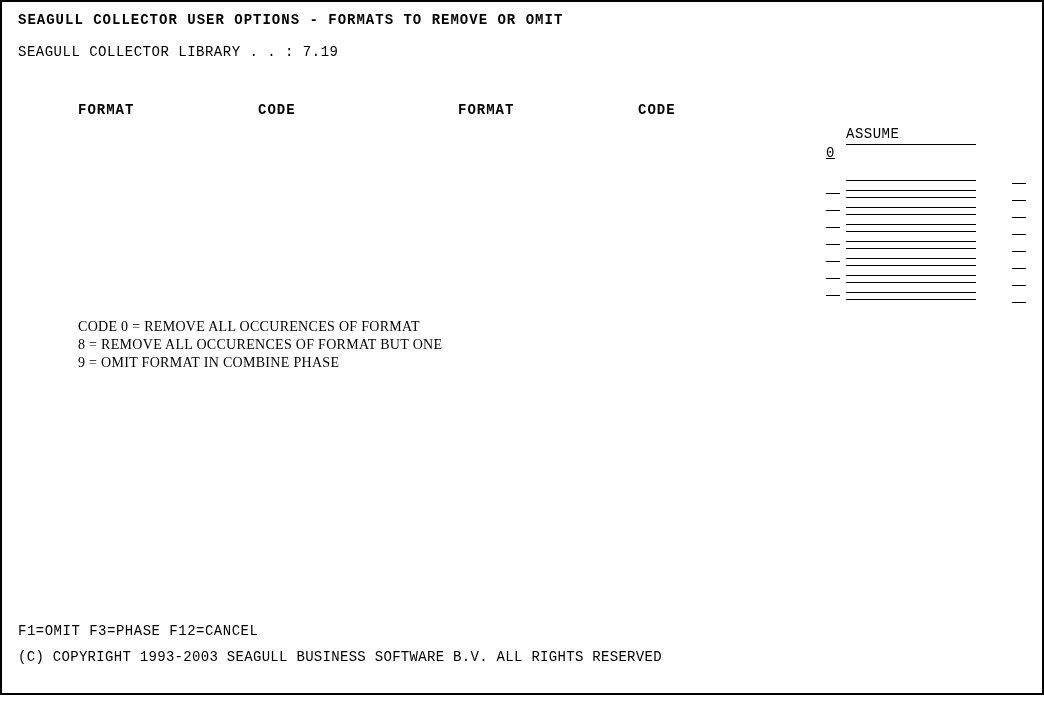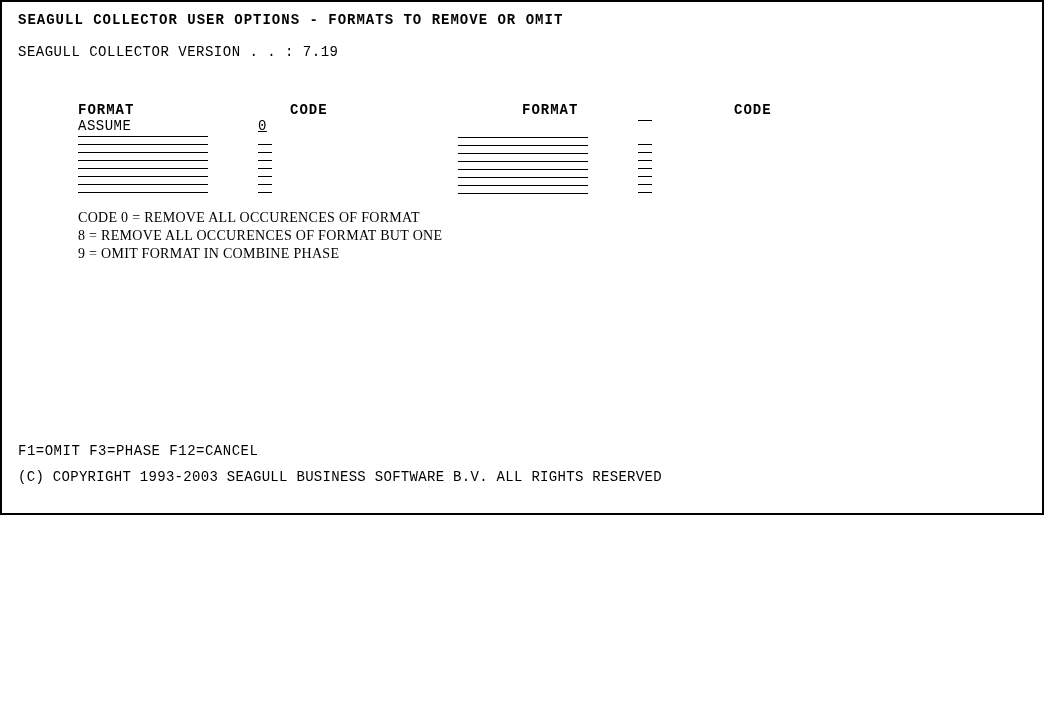--- a/index.html
+++ b/index.html
@@ -10,21 +10,21 @@
 
     body {
       background: #fff;
       font-family: 'Courier New', Courier, monospace;
       font-size: 14px;
       color: #000;
     }
 
     .screen {
       width: 1044px;
-      height: 515px;
+      height: 695px;
       background: #fff;
       border: 2px solid #000;
       padding: 10px 16px;
       position: relative;
       overflow: hidden;
     }
 
     .title-bar {
       font-weight: bold;
       margin-bottom: 16px;
@@ -35,23 +35,22 @@
       margin-bottom: 2px;
       letter-spacing: 0.5px;
     }
 
     .spacer {
       height: 20px;
     }
 
     .columns-header {
       display: flex;
-      margin-bottom: 0;
+      margin-bottom: 8px;
       padding-left: 60px;
-      gap: 32px;
     }
 
     .col-format-label {
       width: 180px;
       font-weight: bold;
       letter-spacing: 1px;
     }
 
     .col-code-label {
       width: 200px;
@@ -70,20 +69,22 @@
       letter-spacing: 1px;
     }
 
     .data-rows {
       padding-left: 60px;
     }
 
     .data-row {
       display: flex;
       margin-bottom: 4px;
+      align-items: flex-end;
+      flex-direction: column;
     }
 
     .field-format {
       width: 180px;
       display: flex;
       flex-direction: column;
     }
 
     .field-value {
       font-size: 14px;
@@ -165,21 +166,21 @@
     }
   </style>
 </head>
 <body>
 
 <div class="screen">
 
   <div class="title-bar">SEAGULL COLLECTOR    USER OPTIONS - FORMATS TO REMOVE OR OMIT</div>
 
   <div class="info-line">
-    <span>SEAGULL COLLECTOR VERSION . . :</span>
+    <span>SEAGULL COLLECTOR LIBRARY . . :</span>
     <span>7.19</span>
   </div>
 
   <div class="spacer"></div>
   <div class="spacer"></div>
 
   <div class="columns-header">
     <div class="col-format-label">FORMAT</div>
     <div class="col-code-label">CODE</div>
     <div class="col-format-label2">FORMAT</div>

